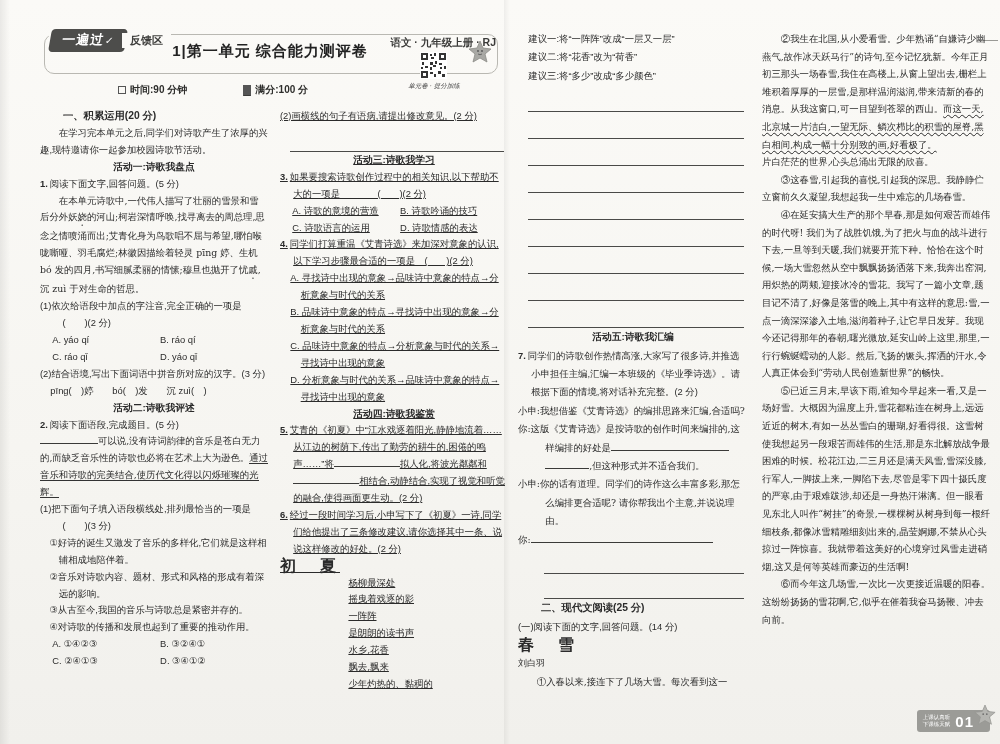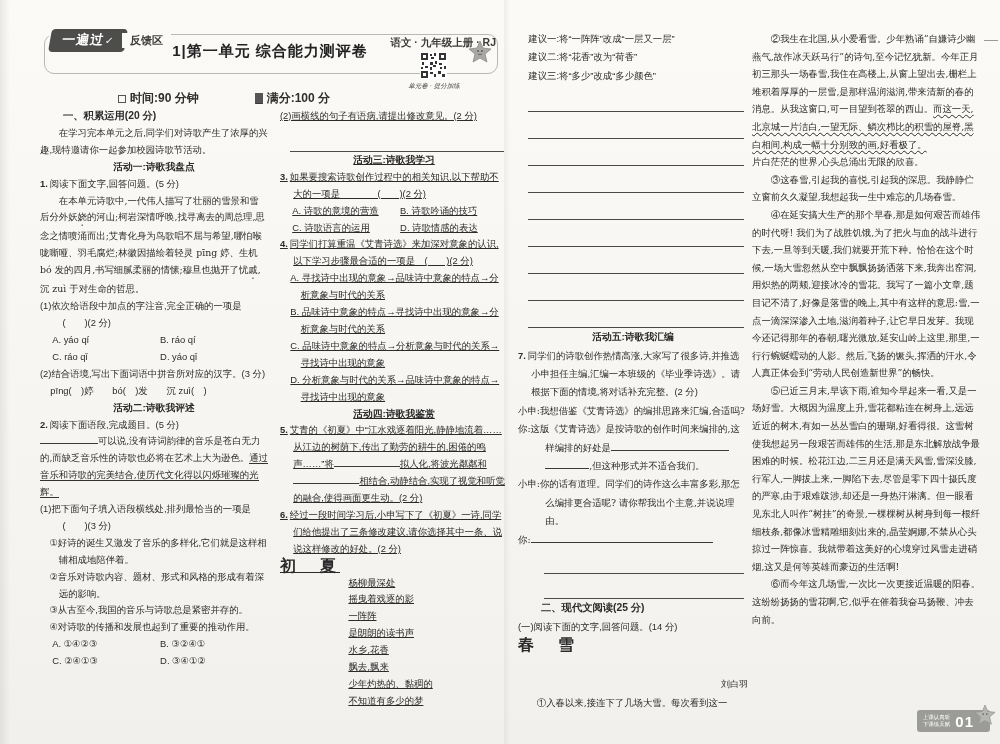--- a/index.html
+++ b/index.html
@@ -12,28 +12,28 @@
   .hframe{position:absolute;left:44px;top:34px;width:452px;height:38px;border:1px solid #b9b8b2;border-radius:10px;}
   .brand{position:absolute;left:50px;top:29px;background:#4d4d4b;color:#fff;font-weight:bold;font-size:13px;padding:2px 12px 3px 12px;border-radius:4px;transform:skewX(-10deg);letter-spacing:1px;box-shadow:0 0 0 2px #fbfaf7;}
   .brand .chk{font-size:10px;margin-left:1px;}
   .brand-tag{position:absolute;left:122px;top:33px;font-size:11px;font-weight:bold;color:#3f3f3d;background:#fbfaf7;padding:0 8px;}
   .title{position:absolute;left:120px;top:42px;width:300px;text-align:center;font-size:15px;font-weight:bold;color:#222;letter-spacing:1px;}
   .edition{position:absolute;left:320px;top:36px;width:176px;text-align:right;font-size:10.5px;font-weight:bold;color:#3a3a38;}
   .qr{position:absolute;left:420px;top:52px;width:27px;height:27px;}
   .qr-caption{position:absolute;left:388px;top:82px;width:92px;text-align:center;font-size:6.5px;font-family:"DejaVu Serif",serif;font-style:italic;color:#444;}
   .mascot{position:absolute;left:468px;top:40px;width:24px;height:26px;}
   .topdash{position:absolute;right:2px;top:40px;width:14px;height:1px;background:#9a9a96;}
-  .meta{position:absolute;left:118px;top:90px;width:340px;display:flex;gap:56px;font-size:12px;font-weight:bold;color:#2e2e2c;}
+  .meta{position:absolute;left:118px;top:83px;width:340px;display:flex;gap:56px;font-size:10px;font-weight:bold;color:#2e2e2c;}
   .meta .mi{display:flex;align-items:center;gap:4px;}
   .icon-sq{display:inline-block;width:6px;height:6px;border:1px solid #555;}
   .icon-sq.fill{background:#555;}
 
   
   .page-left{position:absolute;left:40px;top:108px;width:468px;height:628px;display:flex;gap:12px;}
-  .page-right{position:absolute;left:518px;top:30px;width:474px;height:702px;display:flex;gap:4px;}
+  .page-right{position:absolute;left:518px;top:30px;width:474px;height:702px;display:flex;gap:14px;}
   .colm{width:228px;height:100%;overflow:hidden;font-size:9.4px;}
   .page-right .colm{width:230px;}
   .c1{line-height:16.9px;} .c2{line-height:16.9px;text-decoration:underline;} .c3{line-height:18.4px;} .c4{line-height:17.6px;}
 
   .blk{margin:0;}
   .b-sec{font-weight:bold;font-size:10.3px;margin-left:23px;}
   .b-p{text-indent:2em;}
   .b-act{text-align:center;font-weight:bold;font-size:9.8px;}
   .b-q{padding-left:1.4em;text-indent:-1.4em;}
   .qn{font-weight:bold;margin-right:2px;}
@@ -44,21 +44,21 @@
   .b-optline{padding-left:2.2em;text-indent:-1.1em;}
   .b-line{padding-left:1.1em;}
   .b-kai,.b-kaic,.b-kai2,.b-dlg,.b-dlgc,.b-poem,.b-author{font-family:"DejaVu Serif","Liberation Serif",serif;}
   .b-kai{text-indent:2em;}
   .b-kai2{text-indent:0;}
   .b-kaic{text-indent:0;}
   .b-dlg{padding-left:2.9em;text-indent:-2.9em;}
   .b-dlgc{padding-left:2.9em;}
   .b-poem{padding-left:30%;}
   .b-ptitle{text-align:left;font-weight:bold;font-size:16px;letter-spacing:4px;}
-  .b-author{text-align:right;font-size:9px;color:#333;margin-top:21px;}
+  .b-author{text-align:left;font-size:9px;color:#333;}
   .b-blank{height:26px;border-bottom:1px solid #4a4a48;margin:0 4px 0 10px;}
   .b-blank2{height:24px;border-bottom:1px solid #4a4a48;margin:0 4px 0 26px;}
   .fill{display:inline-block;border-bottom:1px solid #3a3a38;height:9px;vertical-align:baseline;}
   .u-line{border-bottom:1px solid #333;}
   .u-wavy{text-decoration:underline;text-decoration-style:wavy;text-decoration-thickness:0.6px;text-underline-offset:2px;}
   .dot{text-emphasis:filled dot #333;text-emphasis-position:under right;-webkit-text-emphasis:filled dot #333;-webkit-text-emphasis-position:under;}
 
   
   .pagebadge{position:absolute;right:10px;bottom:12px;display:flex;align-items:center;background:#9b9b97;border-radius:3px;padding:2px 16px 2px 6px;color:#fff;height:18px;}
   .pb-lines{display:flex;flex-direction:column;justify-content:center;margin-right:5px;}
@@ -181,21 +181,20 @@
         <div class="blk b-q"><b class="qn">5.</b><span>艾青的《初夏》中“江水戏逐着阳光,静静地流着……从江边的树荫下,传出了勤劳的耕牛的,困倦的鸣声……”将</span><span class="fill" style="width: 66px;"></span><span>拟人化,将波光粼粼和</span><span class="fill" style="width: 66px;"></span><span>相结合,动静结合,实现了视觉和听觉的融合,使得画面更生动。(2 分)</span></div>
         <div class="blk b-q"><b class="qn">6.</b>经过一段时间学习后,小申写下了《初夏》一诗,同学们给他提出了三条修改建议,请你选择其中一条、说说这样修改的好处。(2 分)</div>
         <div class="blk b-ptitle">初　夏</div>
         <div class="blk b-poem">杨柳最深处</div>
         <div class="blk b-poem">摇曳着戏逐的影</div>
         <div class="blk b-poem">一阵阵</div>
         <div class="blk b-poem">是朗朗的读书声</div>
         <div class="blk b-poem">水乡,花香</div>
         <div class="blk b-poem">飘去,飘来</div>
         <div class="blk b-poem">少年灼热的、黏稠的</div>
-        <div class="blk b-poem">不知道有多少的梦</div>
       </div>
   </div>
   <div class="page-right">
     <div class="colm c3">
         <div class="blk b-line">建议一:将“一阵阵”改成“一层又一层”</div>
         <div class="blk b-line">建议二:将“花香”改为“荷香”</div>
         <div class="blk b-line">建议三:将“多少”改成“多少颜色”</div>
         <div class="blk b-blank"></div>
         <div class="blk b-blank"></div>
         <div class="blk b-blank"></div>

